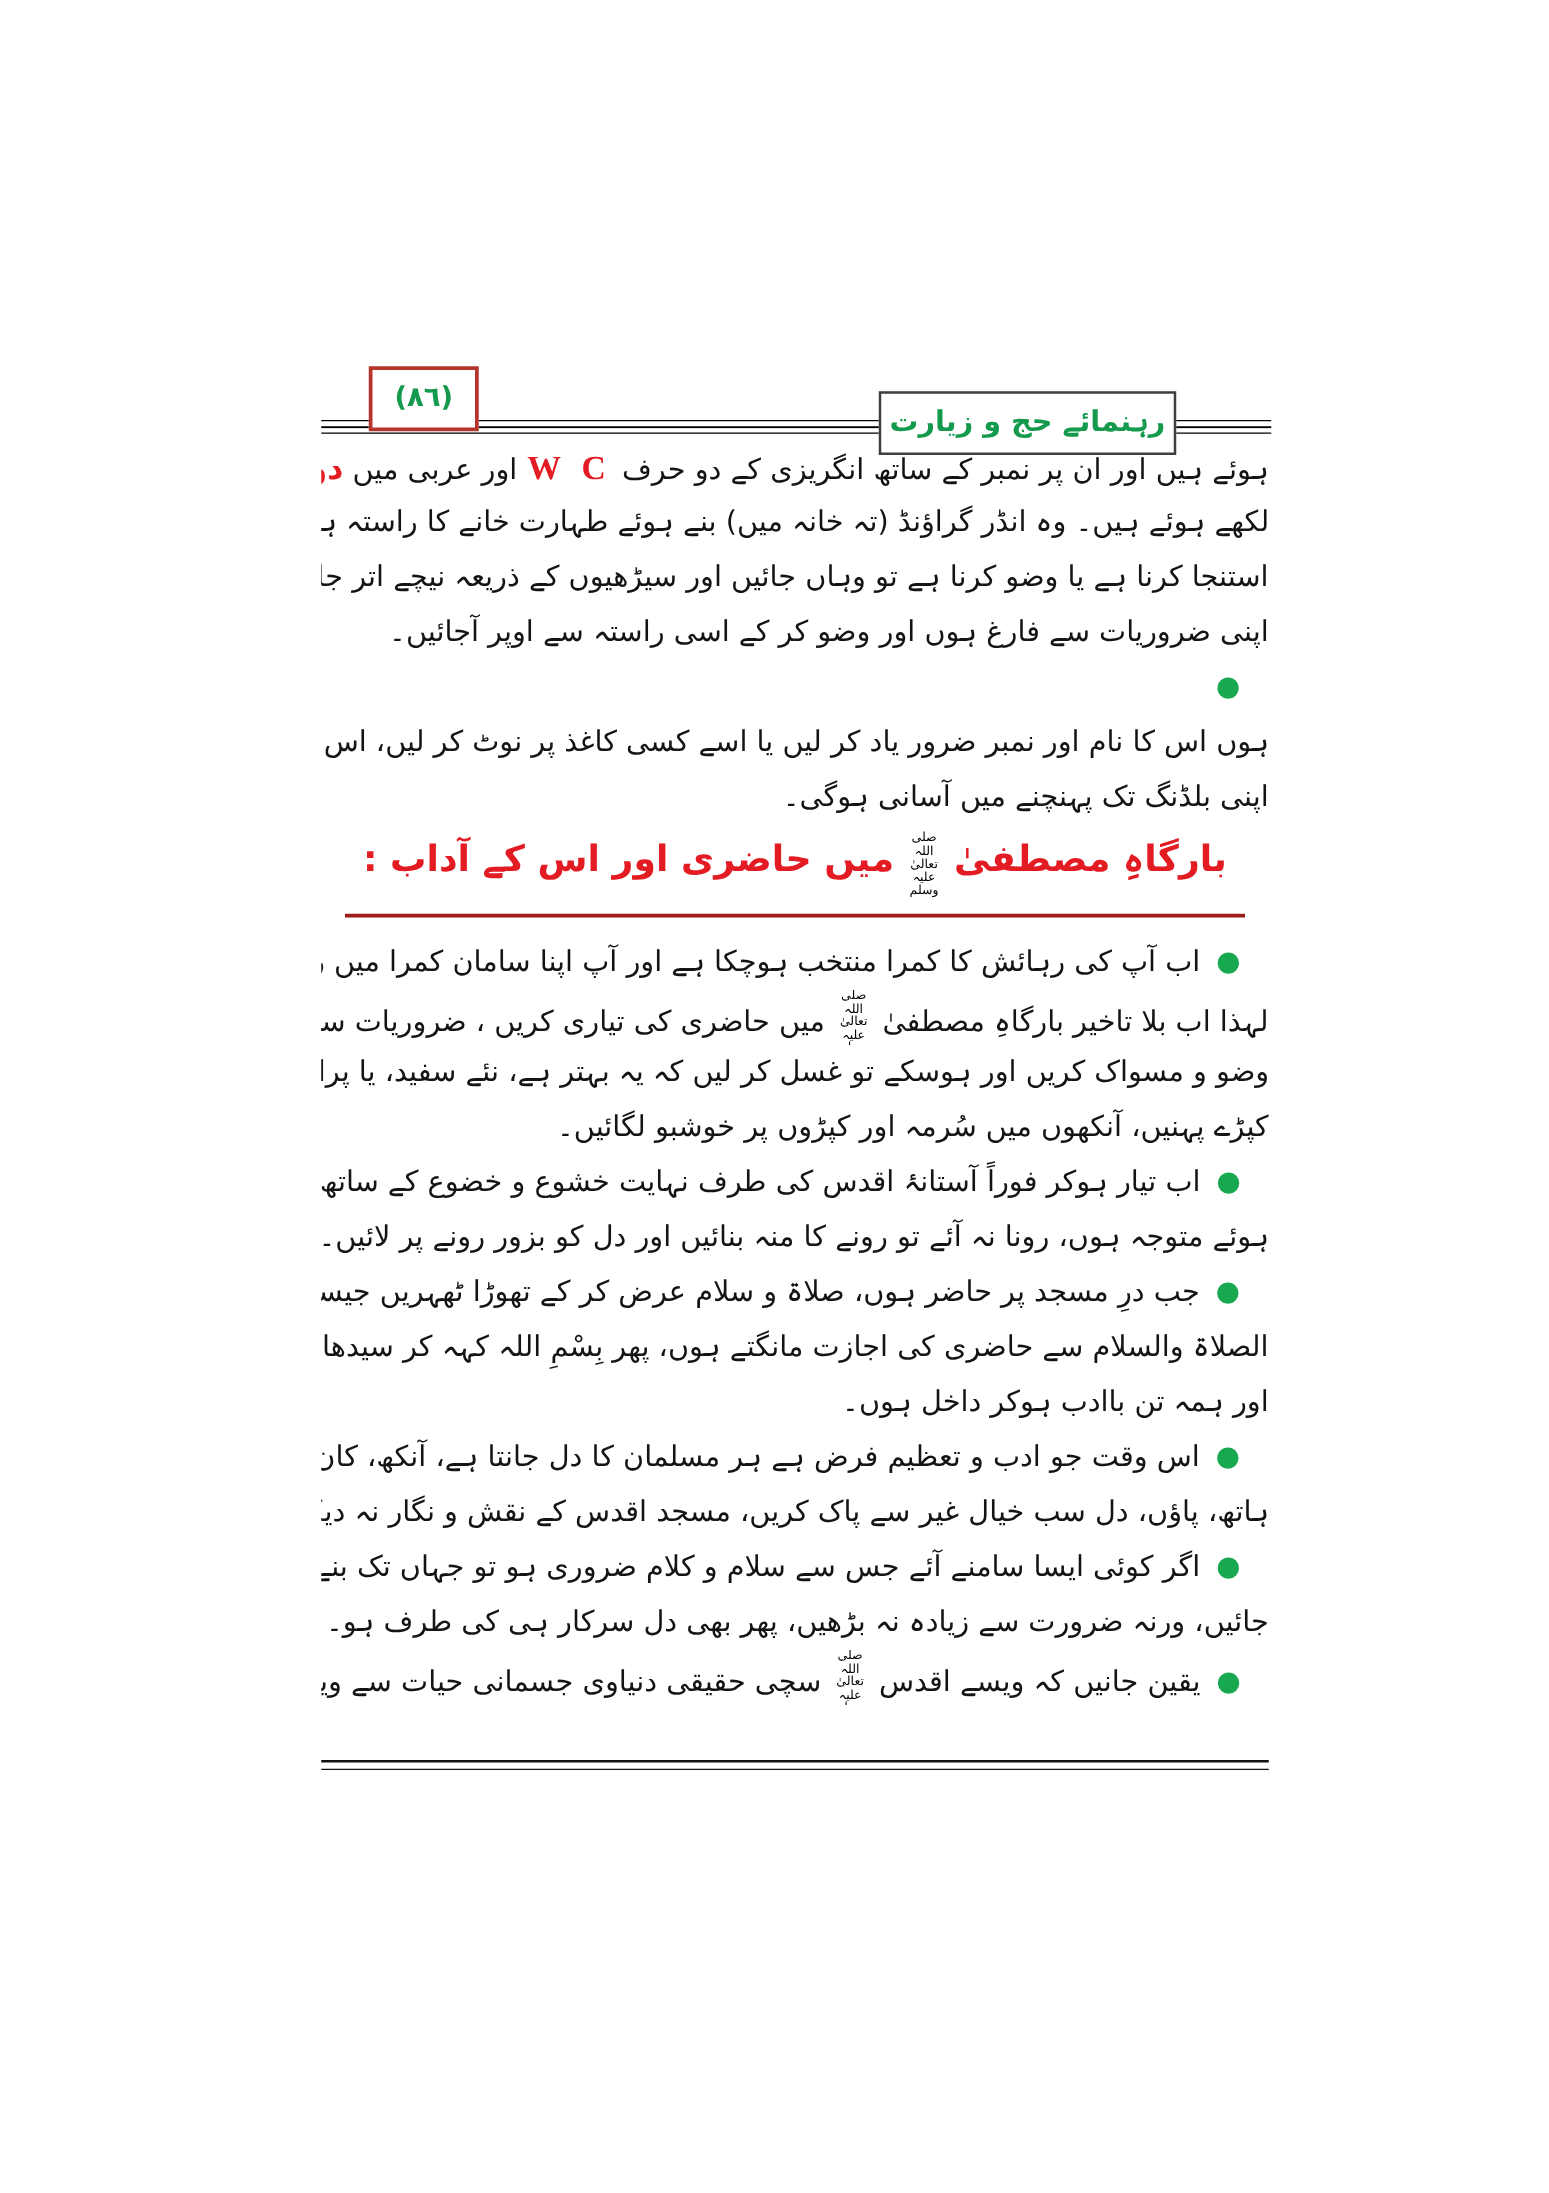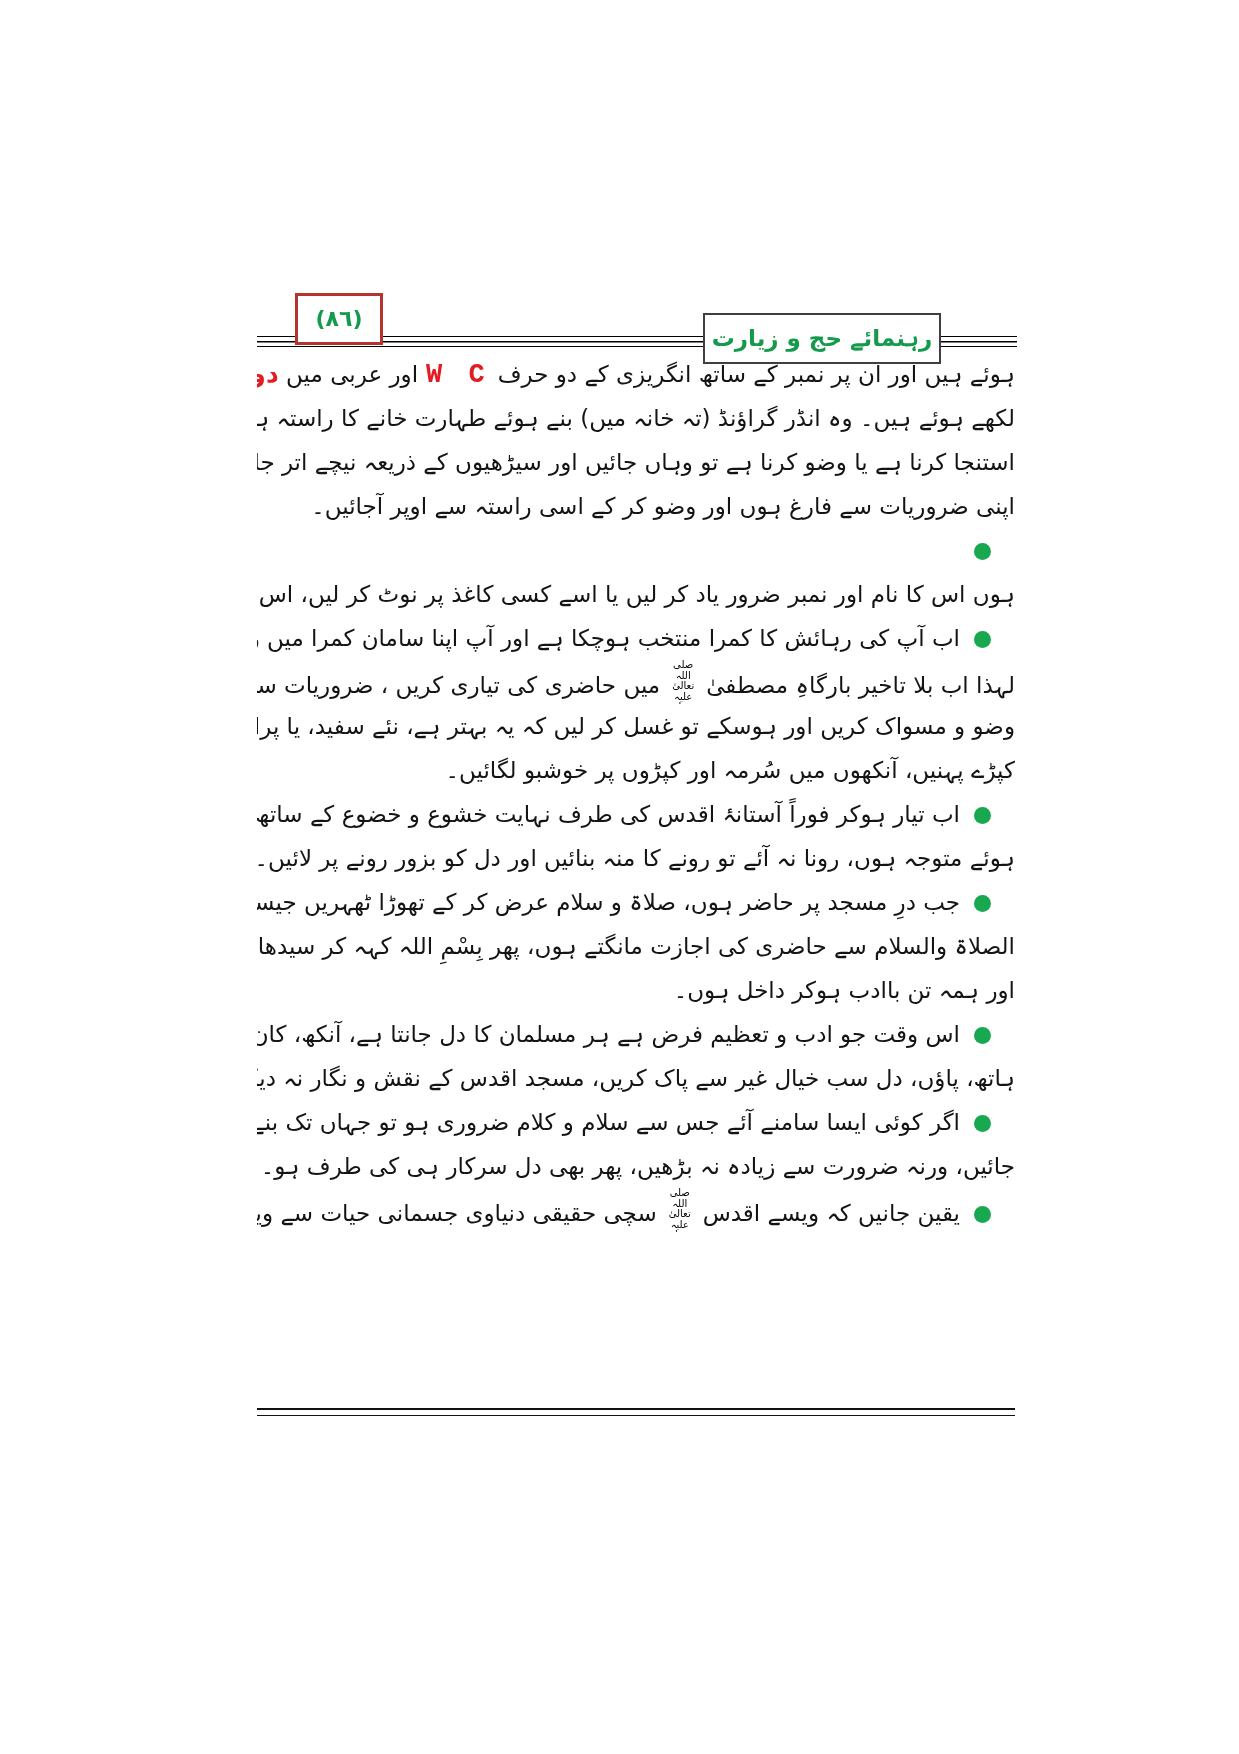--- a/index.html
+++ b/index.html
@@ -51,21 +51,21 @@
     white-space:nowrap;overflow:hidden;
   }
   .center{}
   .bulleted{padding-right:24px;}
   .bullet{
     width:17px;height:17px;border-radius:50%;
     background:var(--bullet);display:inline-block;
     vertical-align:middle;margin-left:14px;
   }
   .wc{
-    color:var(--red);font-family:Liberation Mono, monospace;
+    color:var(--red);font-family:Liberation Serif, serif;
     font-weight:bold;letter-spacing:5px;font-size:27px;padding:0 8px;
     direction:ltr;unicode-bidi:embed;
   }
   .redbold{color:var(--red);font-weight:bold;font-size:25px;}
   .salawat{
     display:inline-block;font-size:10px;line-height:1.05;max-width:36px;
     vertical-align:middle;white-space:normal;text-align:center;
     color:#000;margin:0 5px;font-weight:normal;
   }
   
@@ -101,21 +101,27 @@
       <span>ہوئے ہیں اور ان پر نمبر کے ساتھ انگریزی کے دو حرف</span><span class="wc">W C</span><span>اور عربی میں</span> <span class="redbold">دورات میاه</span>
     </div>
     <div class="line">لکھے ہوئے ہیں۔ وہ انڈر گراؤنڈ (تہ خانہ میں) بنے ہوئے طہارت خانے کا راستہ ہوتا ہے، اگر آپ کو</div>
     <div class="line">استنجا کرنا ہے یا وضو کرنا ہے تو وہاں جائیں اور سیڑھیوں کے ذریعہ نیچے اتر جائیں، وہاں اطمینان سے</div>
     <div class="line center">اپنی ضروریات سے فارغ ہوں اور وضو کر کے اسی راستہ سے اوپر آجائیں۔</div>
 
     <div class="line bulleted">
       <span class="bullet"></span>
     </div>
     <div class="line">ہوں اس کا نام اور نمبر ضرور یاد کر لیں یا اسے کسی کاغذ پر نوٹ کر لیں، اس سے آپ کو واپسی میں</div>
+    <div class="line center">اپنی بلڈنگ تک پہنچنے میں آسانی ہوگی۔</div>
 
+    <div class="heading-row">
+      <span class="heading-inner">
+        <span class="heading-text">بارگاہِ مصطفیٰ</span><span class="salawat">صلی اللہ تعالیٰ علیہ وسلم</span><span class="heading-text">میں حاضری اور اس کے آداب :</span>
+      </span>
+    </div>
 
     <div class="line bulleted">
       <span class="bullet"></span><span>اب آپ کی رہائش کا کمرا منتخب ہوچکا ہے اور آپ اپنا سامان کمرا میں رکھ چکے ہیں؛</span>
     </div>
     <div class="line">
       <span>لہذا اب بلا تاخیر بارگاہِ مصطفیٰ</span><span class="salawat">صلی اللہ تعالیٰ علیہ وسلم</span><span>میں حاضری کی تیاری کریں ، ضروریات سے فارغ ہوں،</span>
     </div>
     <div class="line">وضو و مسواک کریں اور ہوسکے تو غسل کر لیں کہ یہ بہتر ہے، نئے سفید، یا پرانے صاف ستھرے</div>
     <div class="line center">کپڑے پہنیں، آنکھوں میں سُرمہ اور کپڑوں پر خوشبو لگائیں۔</div>
 

